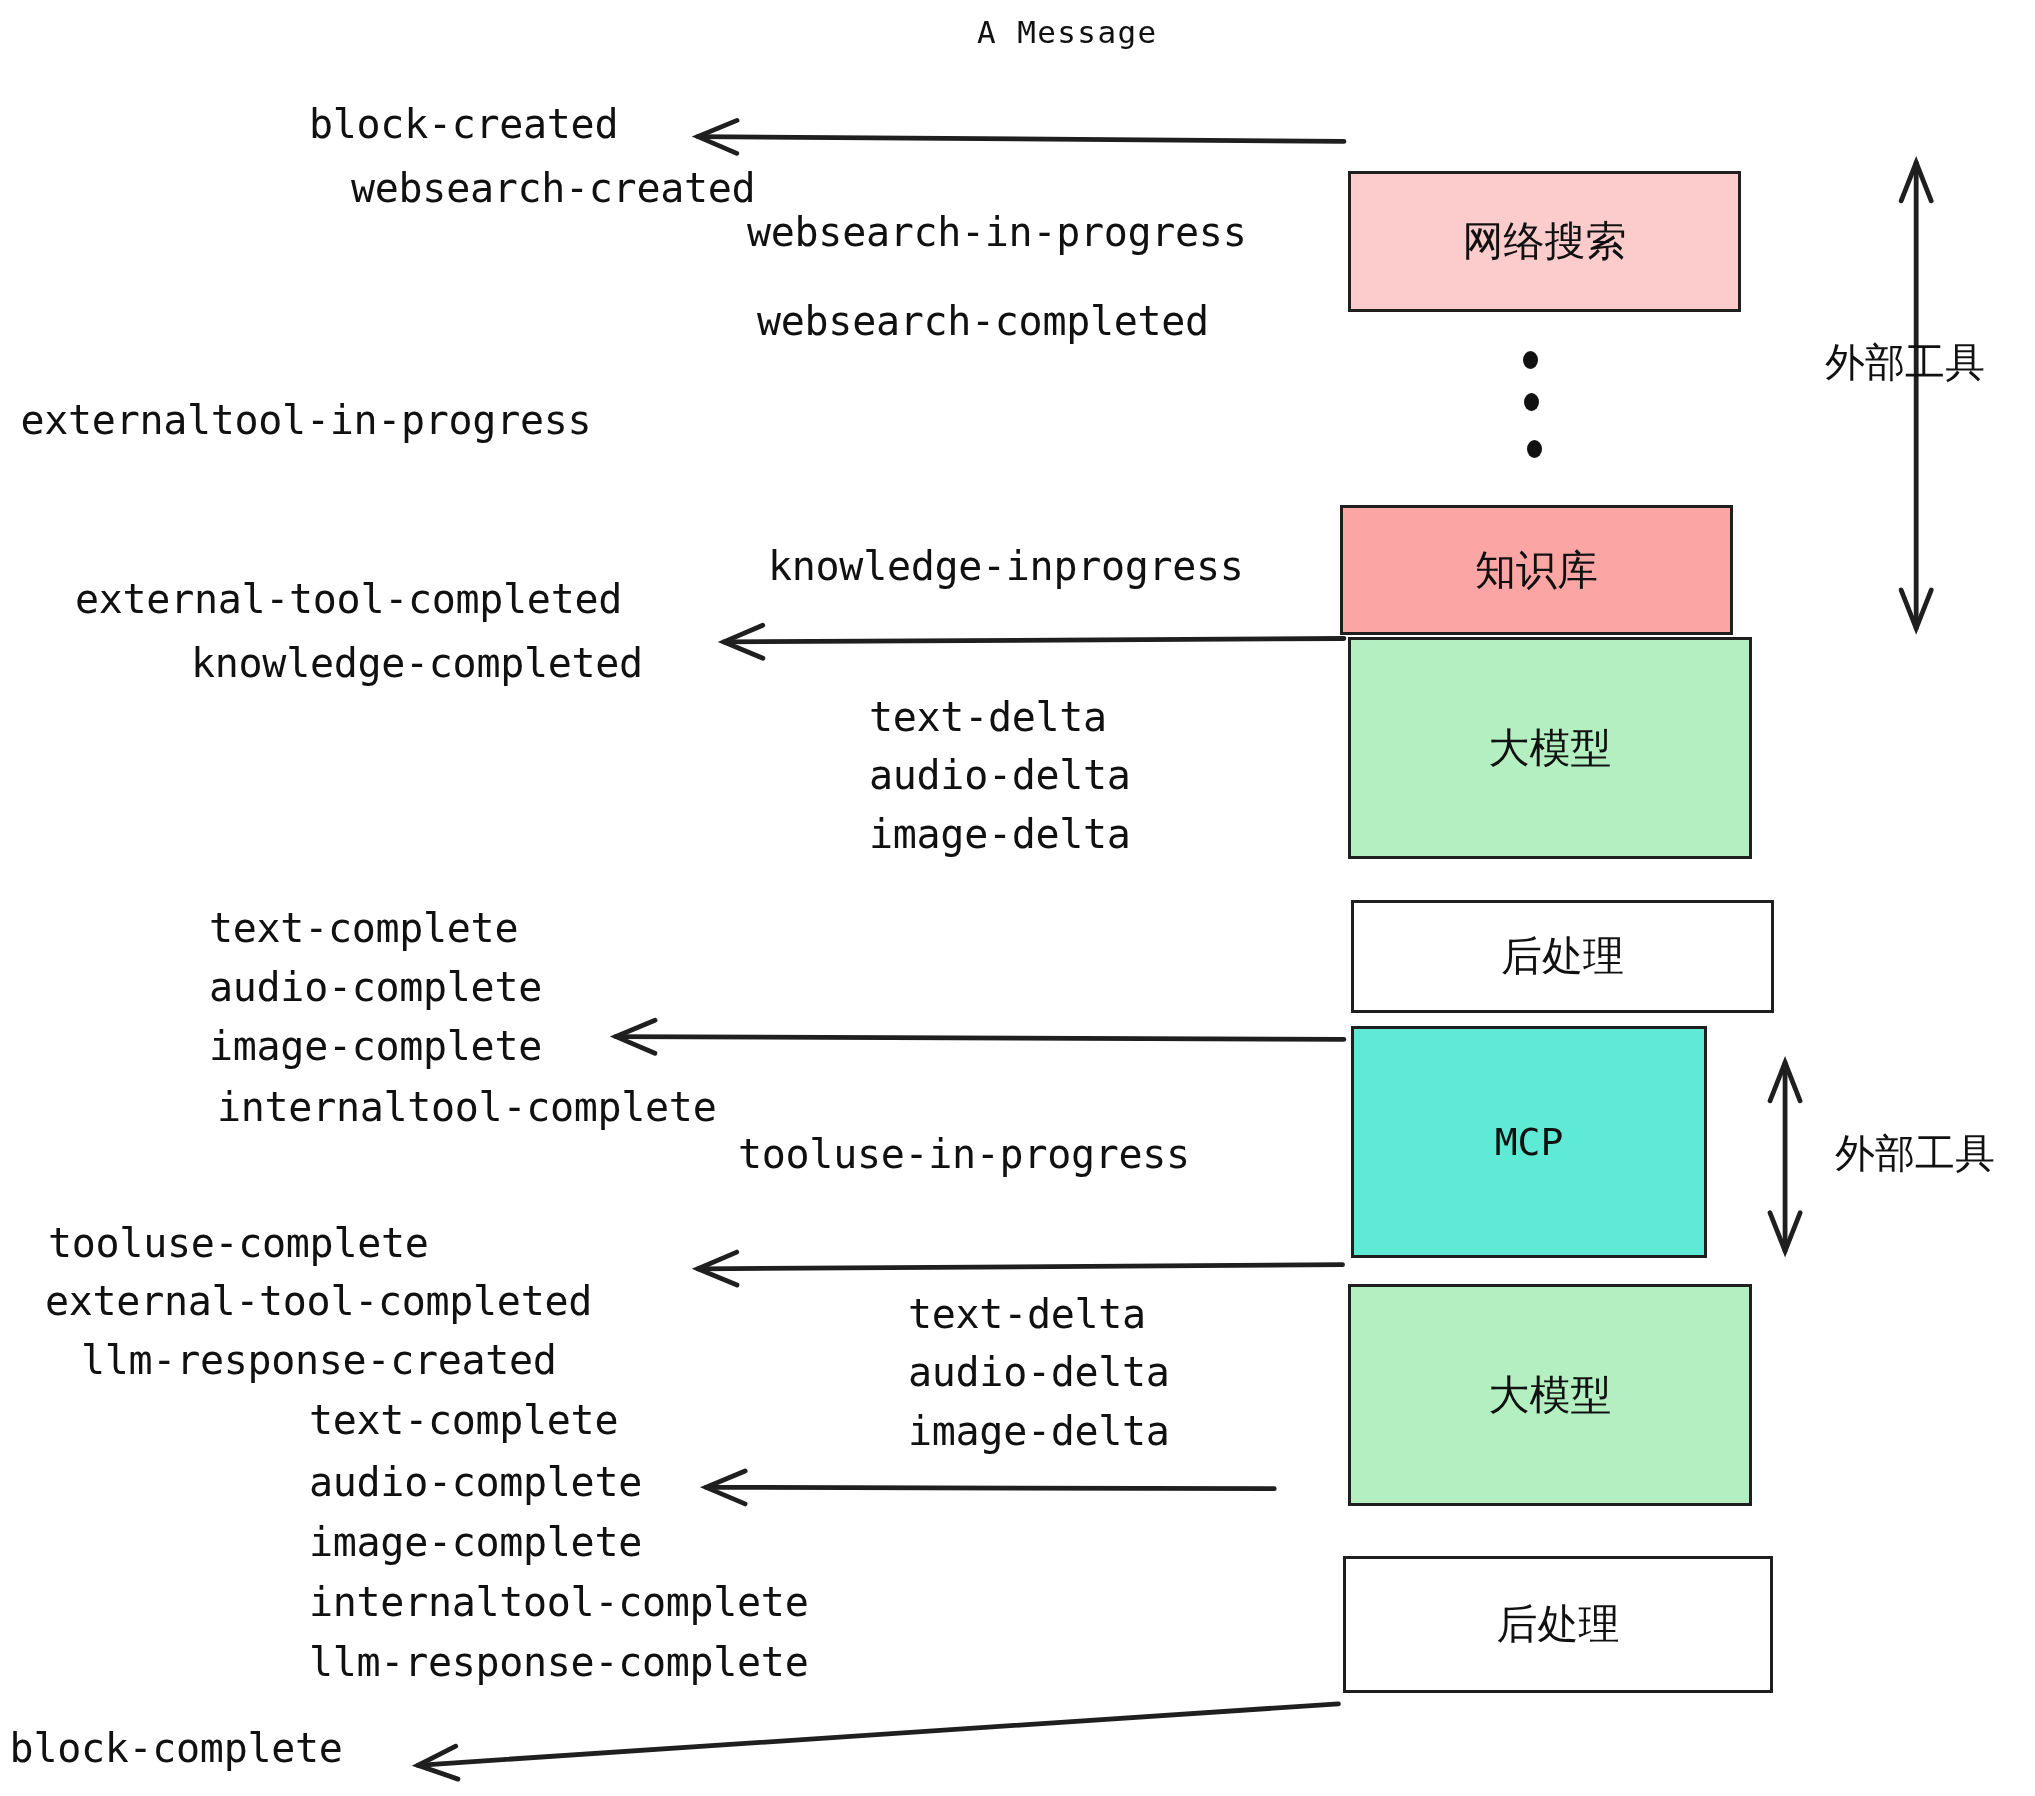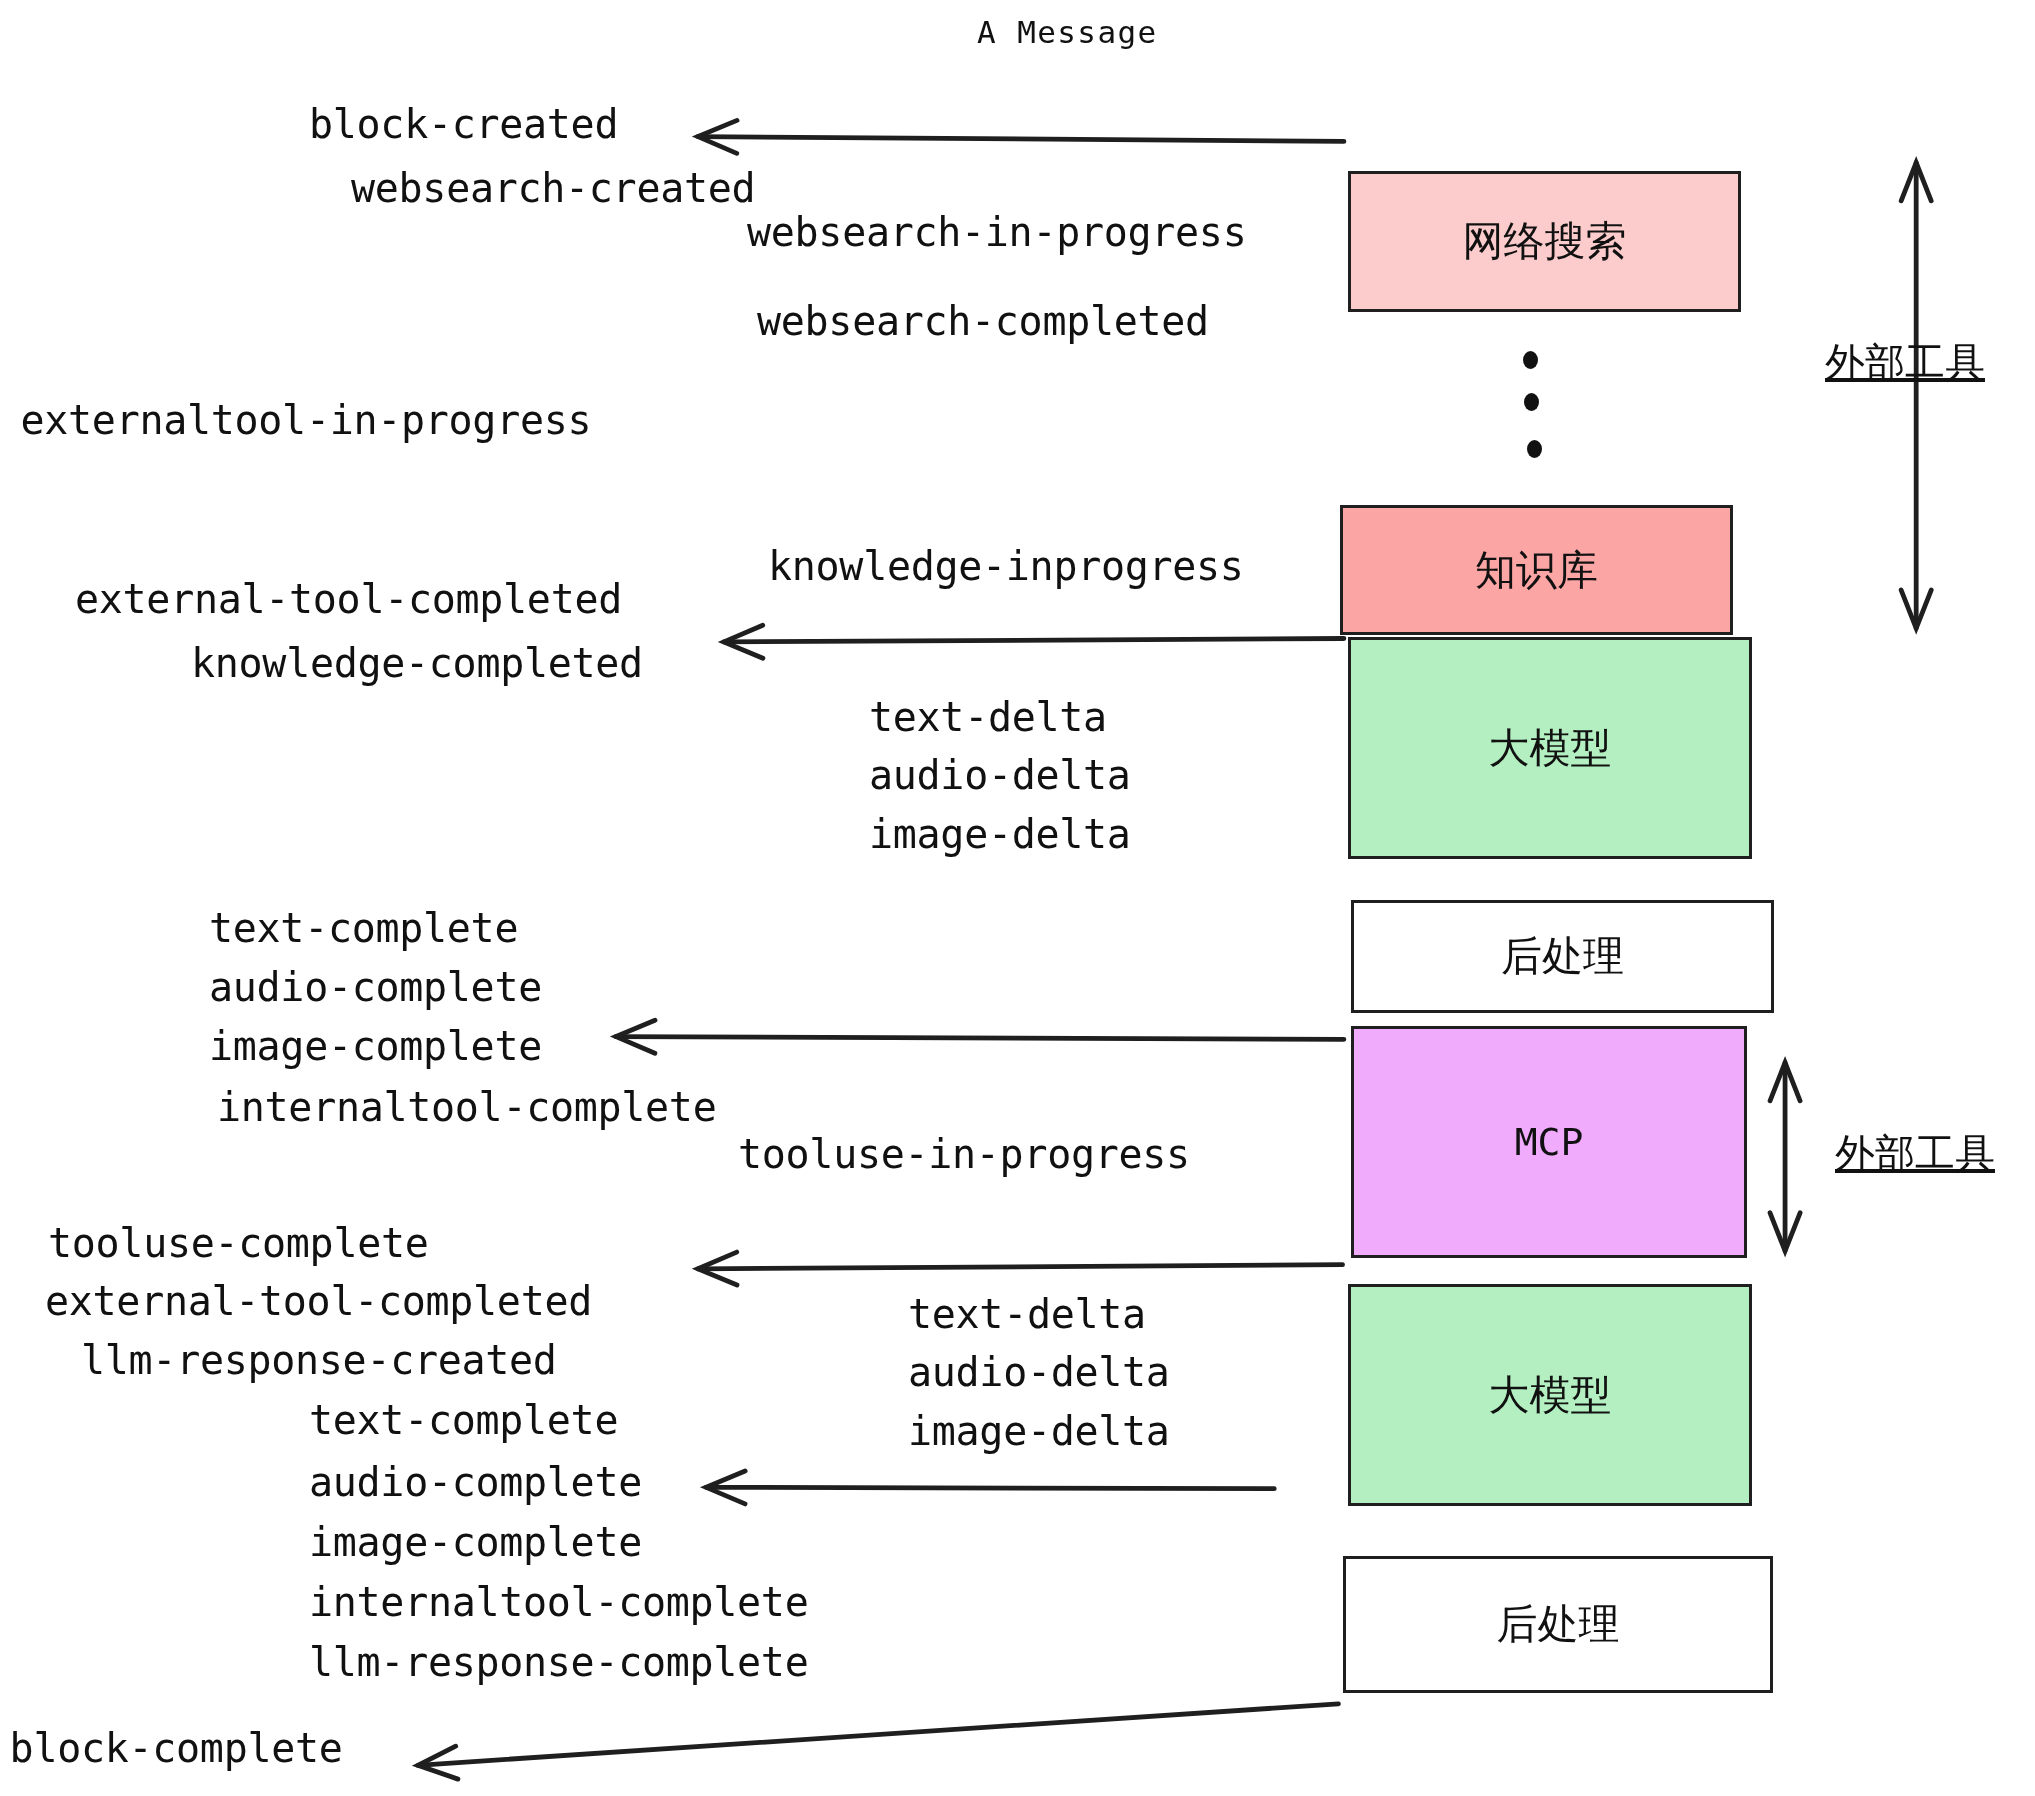--- a/index.html
+++ b/index.html
@@ -13,21 +13,21 @@
       font-size:40px;line-height:1;letter-spacing:-0.3px;}
   .title{position:absolute;color:#111111;white-space:nowrap;
       font-family:"DejaVu Sans Mono","Liberation Mono",monospace;
       font-size:31px;letter-spacing:1.4px;}
   .box{position:absolute;box-sizing:border-box;border:3.4px solid #1f1f1f;
        display:flex;align-items:center;justify-content:center;
        font-family:"DejaVu Sans","Liberation Sans",sans-serif;
        font-size:41px;color:#111111;}
   .box.mcp{font-family:"DejaVu Sans Mono","Liberation Mono",monospace;font-size:38px;}
   .sidelbl{position:absolute;color:#111111;white-space:nowrap;
-      font-family:"DejaVu Sans","Liberation Sans",sans-serif;font-size:40px;text-decoration:underline;}
+      font-family:"DejaVu Sans","Liberation Sans",sans-serif;font-size:40px;}
   .dot{position:absolute;width:15px;height:18px;border-radius:50%;background:#111111;}
 </style>
 </head>
 <body>
 
 <div id="stage">
 
   <svg id="canvas" viewBox="0 0 2980 2630">
     <g id="arrow-group" stroke="#1f1f1f" stroke-width="7" fill="none" stroke-linecap="round">
         <g>
@@ -77,21 +77,21 @@
       </div>
       <div class="box" style="left: 1340px; top: 505px; width: 393px; height: 130px; background: #fca5a5;">
         <span>知识库</span>
       </div>
       <div class="box" style="left: 1348px; top: 637px; width: 404px; height: 222px; background: rgb(179, 239, 192);">
         <span>大模型</span>
       </div>
       <div class="box" style="left: 1351px; top: 900px; width: 423px; height: 113px; background: rgb(255, 255, 255);">
         <span>后处理</span>
       </div>
-      <div class="box mcp" style="left: 1351px; top: 1026px; width: 396px; height: 232px; background: #f0abfc;">
+      <div class="box mcp" style="left: 1351px; top: 1026px; width: 356px; height: 232px; background: #5eead4;">
         <span>MCP</span>
       </div>
       <div class="box" style="left: 1348px; top: 1284px; width: 404px; height: 222px; background: rgb(179, 239, 192);">
         <span>大模型</span>
       </div>
       <div class="box" style="left: 1343px; top: 1556px; width: 430px; height: 137px; background: rgb(255, 255, 255);">
         <span>后处理</span>
       </div>
     </div>
   <div id="events-layer">

